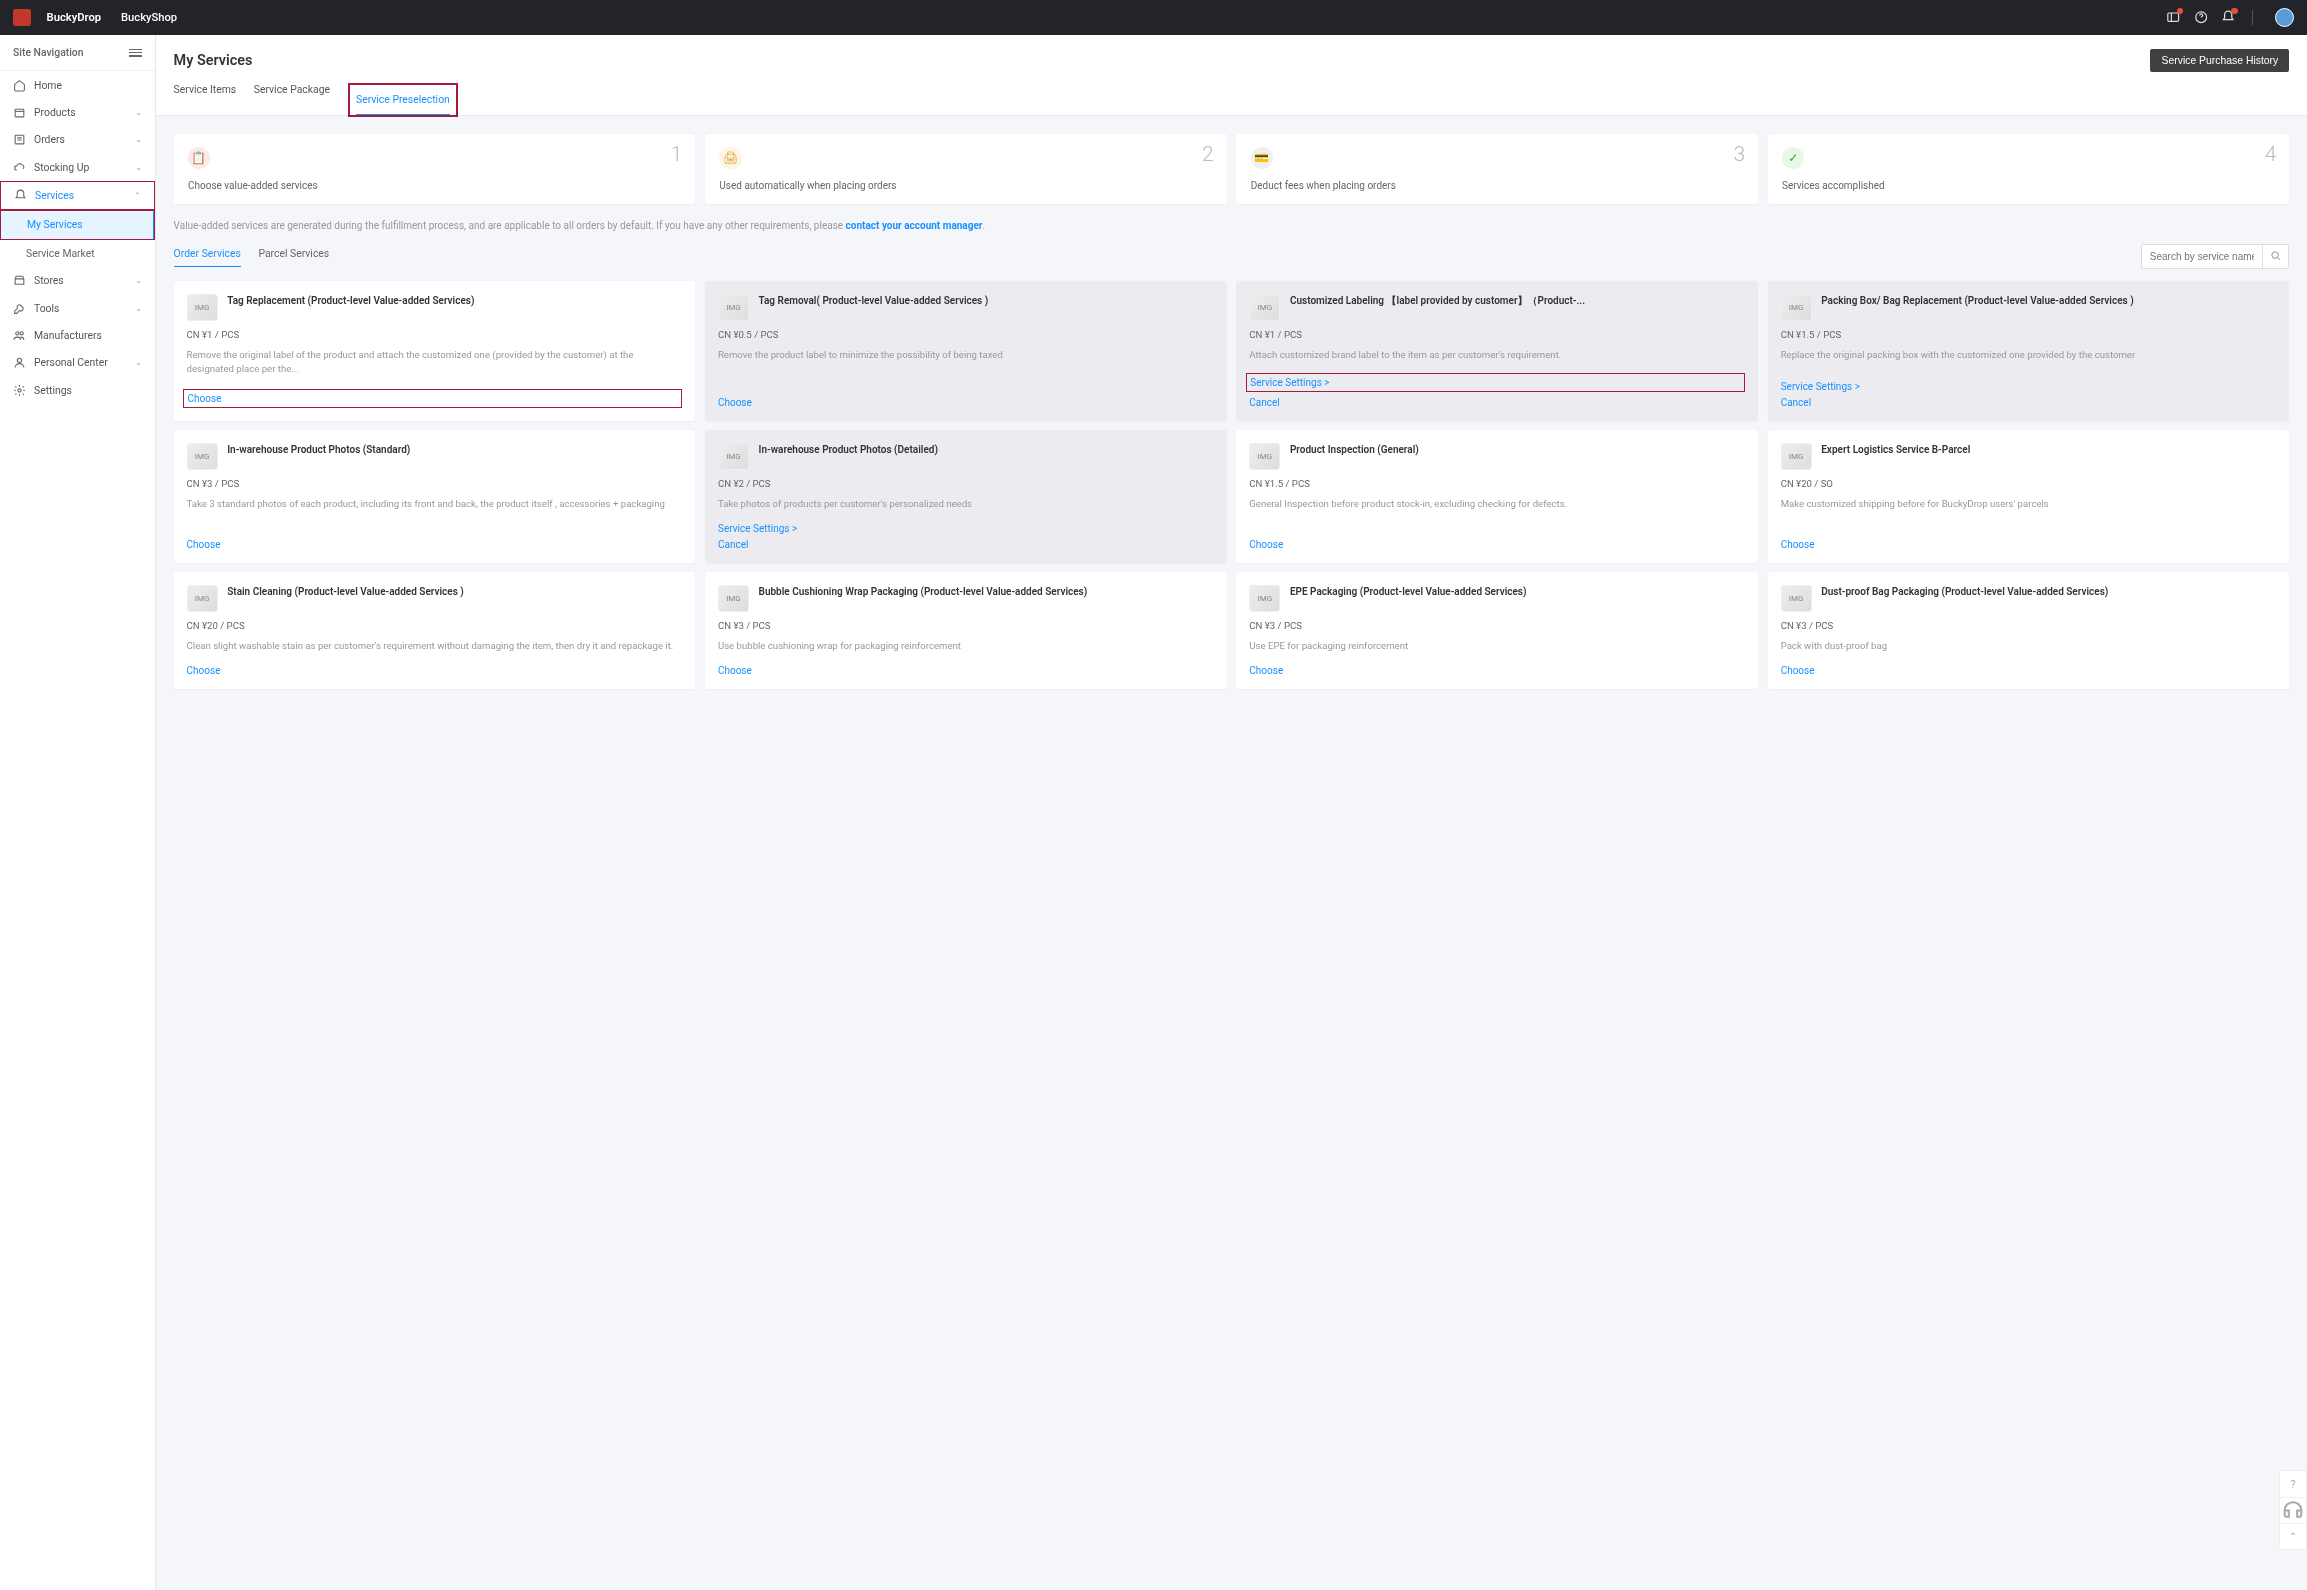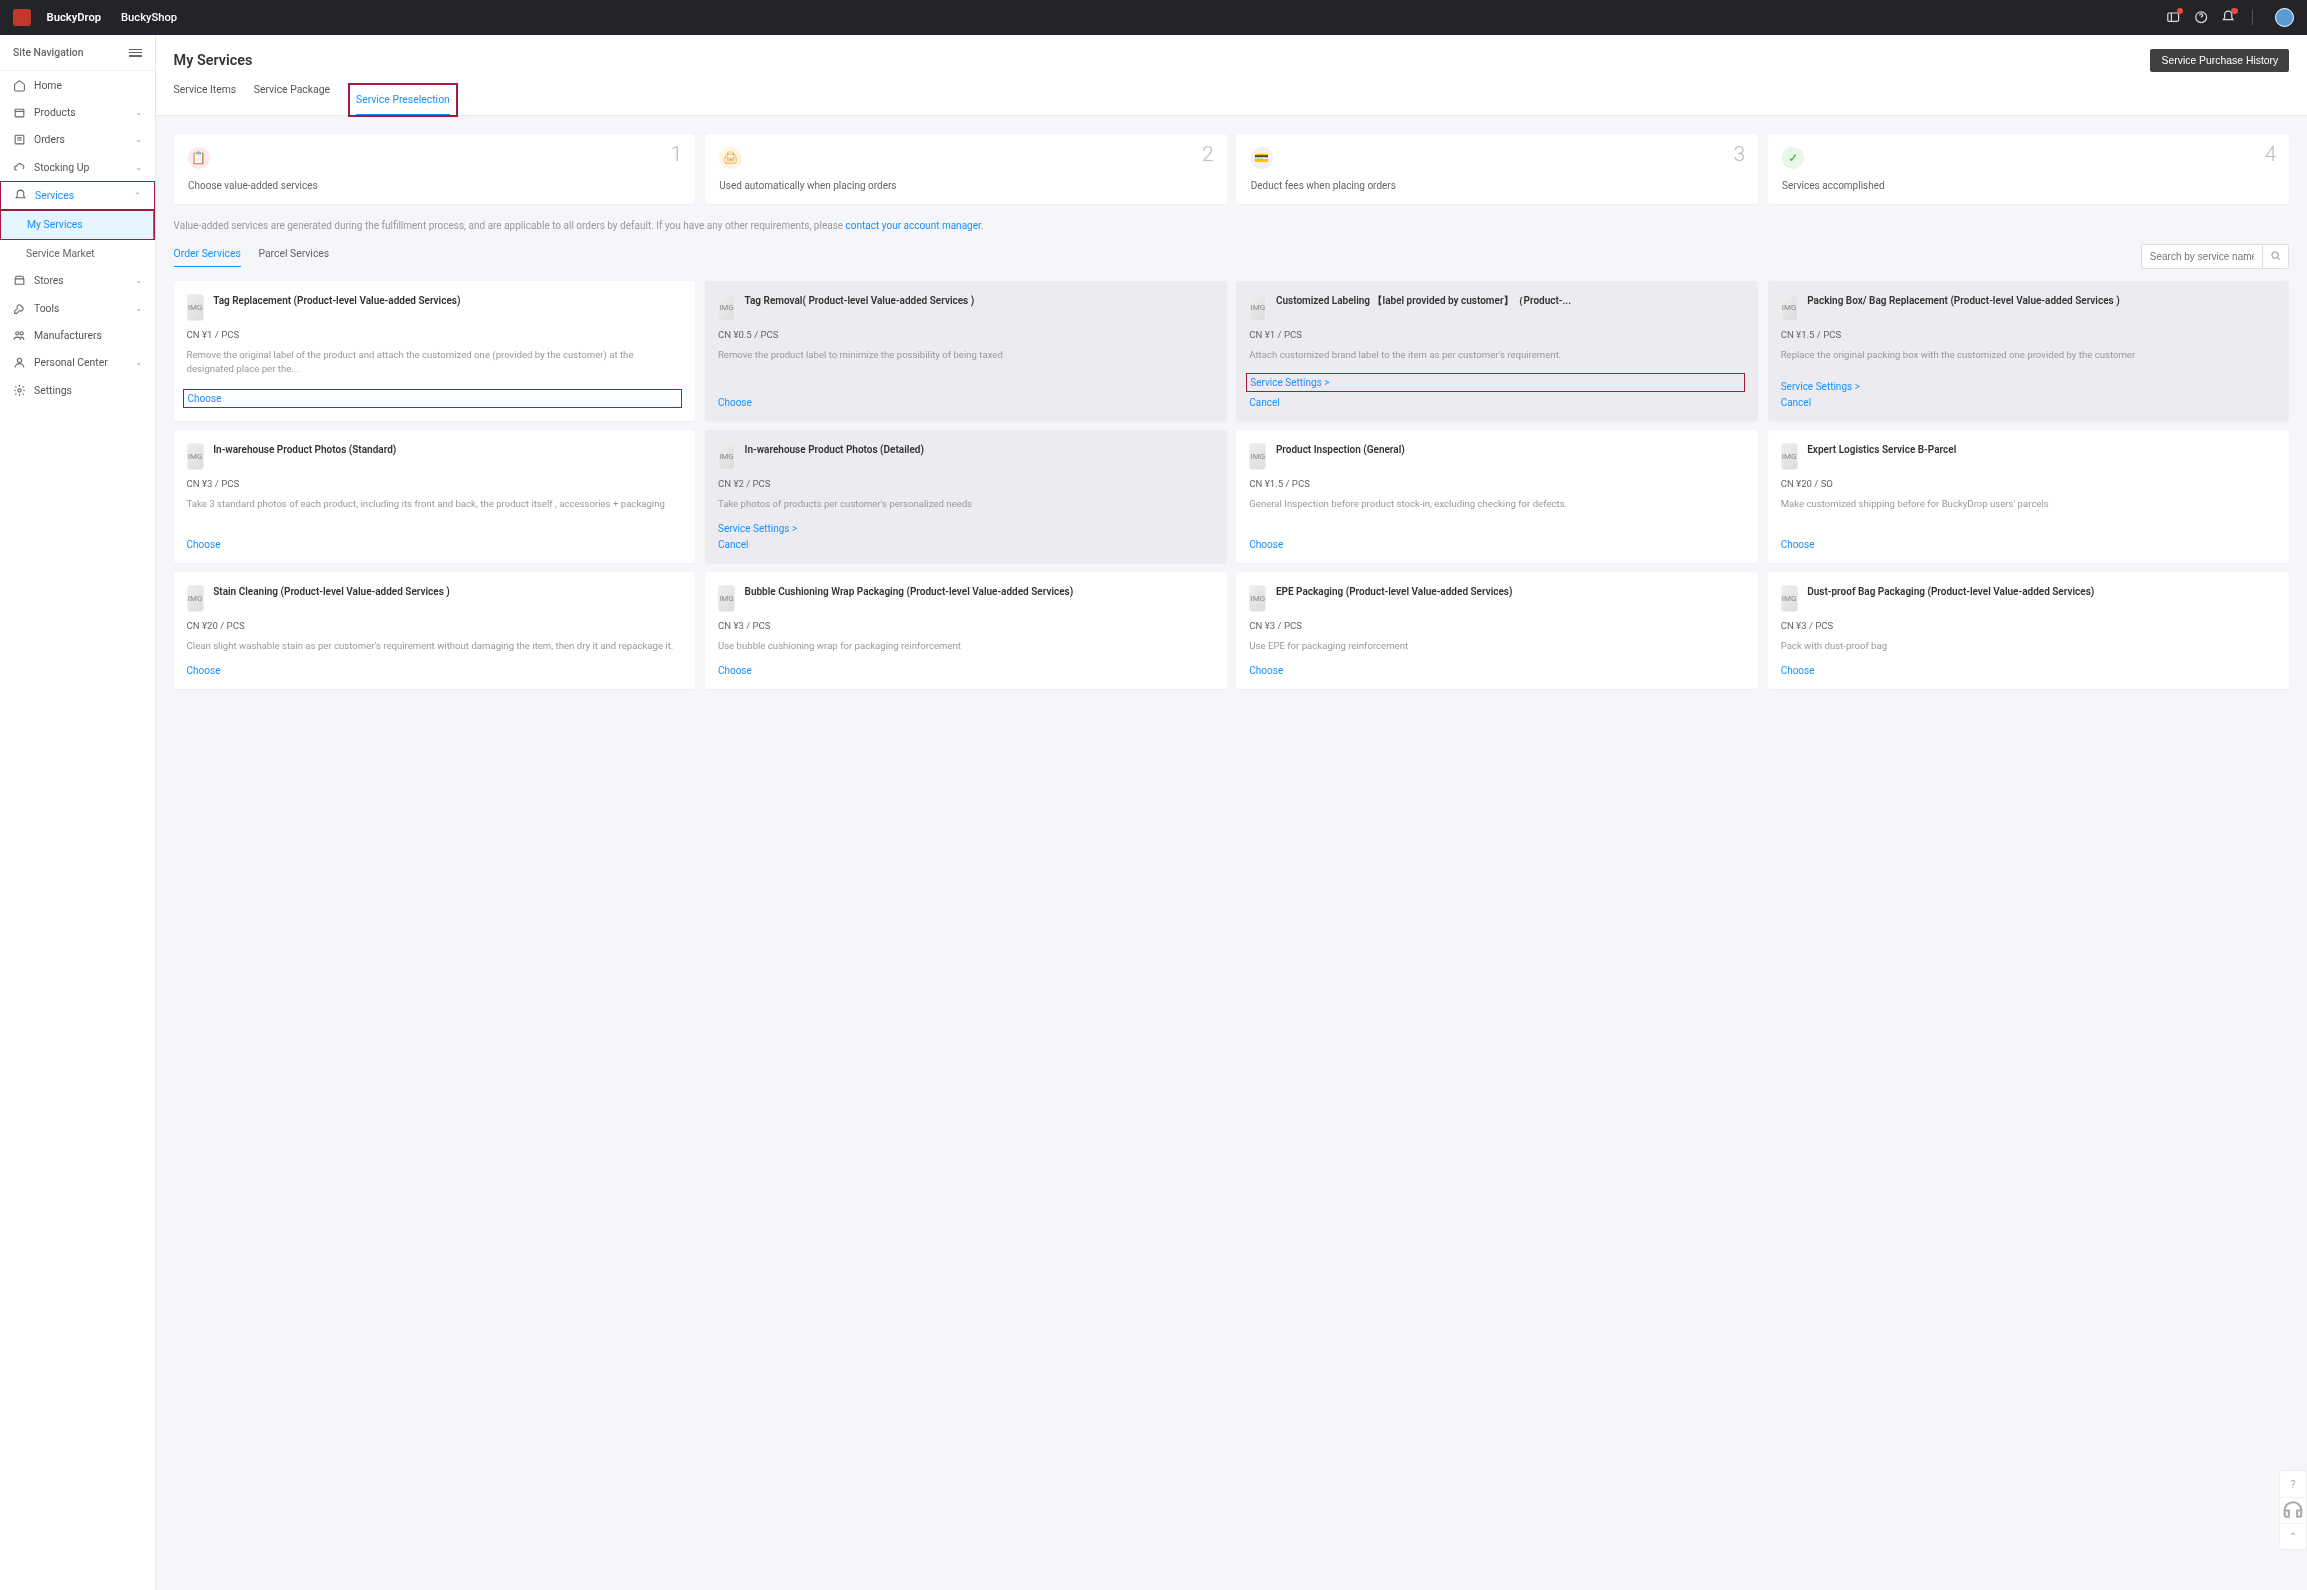--- a/index.html
+++ b/index.html
@@ -46,35 +46,35 @@
 .step { flex: 1; background: #fff; border-radius: 3.2px; padding: 13px 14.4px; position: relative; box-shadow: 0 0.8px 1.6px rgba(0,0,0,0.03);}
 .step .num { position: absolute; top: 8px; right: 13px; font-size: 21px; color: #bbb; font-weight: 300; }
 .step .icon { width: 22.4px; height: 22.4px; border-radius: 50%; display:flex; align-items:center; justify-content:center; margin-bottom: 11.2px; font-size: 12px;}
 .step .icon.i1 { background: #ffe8e8; color: #d55; }
 .step .icon.i2 { background: #fff4e0; color: #d9a23f; }
 .step .icon.i3 { background: #f0f0f0; color: #666; }
 .step .icon.i4 { background: #e8f7e8; color: #3a3; }
 .step .label { font-size: 10px; color: #666; }
 
 .notice { font-size: 10px; color: #999; margin: 16px 0 13px 0; }
-.notice a { color: #1890ff; text-decoration: none; }
+.notice a { color: #1890ff; text-decoration: none; font-weight: bold; }
 
 .svc-tabs { display: flex; align-items: center; gap: 17.6px; margin-bottom: 11.2px; }
 .svc-tabs .stab { padding-bottom: 6.4px; color: #666; cursor: pointer; border-bottom: 1.6px solid transparent; font-size: 10.4px;}
 .svc-tabs .stab.active { color: #1890ff; border-bottom-color: #1890ff; }
 .svc-tabs .spacer { flex: 1; }
 .searchbox { display: flex; align-items: center; border: 0.8px solid #ddd; border-radius: 2.4px; background: #fff; }
 .searchbox input { border: none; padding: 4.8px 8px; width: 120px; font-size: 10px; outline: none; }
 .searchbox button { border: none; border-left: 0.8px solid #ddd; background: #fff; padding: 4px 7.2px; cursor: pointer; color: #888; }
 
 .grid { display: grid; grid-template-columns: repeat(4, 1fr); gap: 9.6px; }
 .card { background: #fff; border-radius: 3.2px; padding: 13px; display: flex; flex-direction: column; box-shadow: 0 0.8px 1.6px rgba(0,0,0,0.03); }
 .card.sel { background: #ececf0; }
 .card .chead { display: flex; gap: 9.6px; margin-bottom: 8px; }
-.card .cicon { width: 17px; height: 27px; border-radius: 3.2px; flex-shrink: 0; background: linear-gradient(135deg,#eee,#ddd); border:0.8px solid #eee; display:flex; align-items:center; justify-content:center; font-size:8px; color:#888;}
+.card .cicon { width: 31px; height: 27px; border-radius: 3.2px; flex-shrink: 0; background: linear-gradient(135deg,#eee,#ddd); border:0.8px solid #eee; display:flex; align-items:center; justify-content:center; font-size:8px; color:#888;}
 .card .ctitle { font-size: 10px; font-weight: 600; line-height: 1.35; color: #333; }
 .card .cprice { font-size: 9.6px; color: #666; margin-bottom: 8px; }
 .card .cdesc { font-size: 9.6px; color: #999; line-height: 1.5; flex: 1; margin-bottom: 11.2px; }
 .card .cactions { display: flex; flex-direction: column; gap: 4.8px; }
 .card .cactions a { color: #1890ff; text-decoration: none; font-size: 10px; }
 .card .hlbox3 { border: 1.6px solid #a21c3f; padding: 1.6px 4.8px 2.4px 3.2px; display:inline-block; margin-left:-3.2px;}
 
 .floaters { position: fixed; right: 0; bottom: 40px; background: #fff; border: 0.8px solid #eee; border-radius: 3.2px 0 0 3.2px; }
 .floaters div { width: 26px; height: 26px; display: flex; align-items: center; justify-content: center; color: #aaa; cursor: pointer; }
 .floaters div + div { border-top: 0.8px solid #f0f0f0; }

